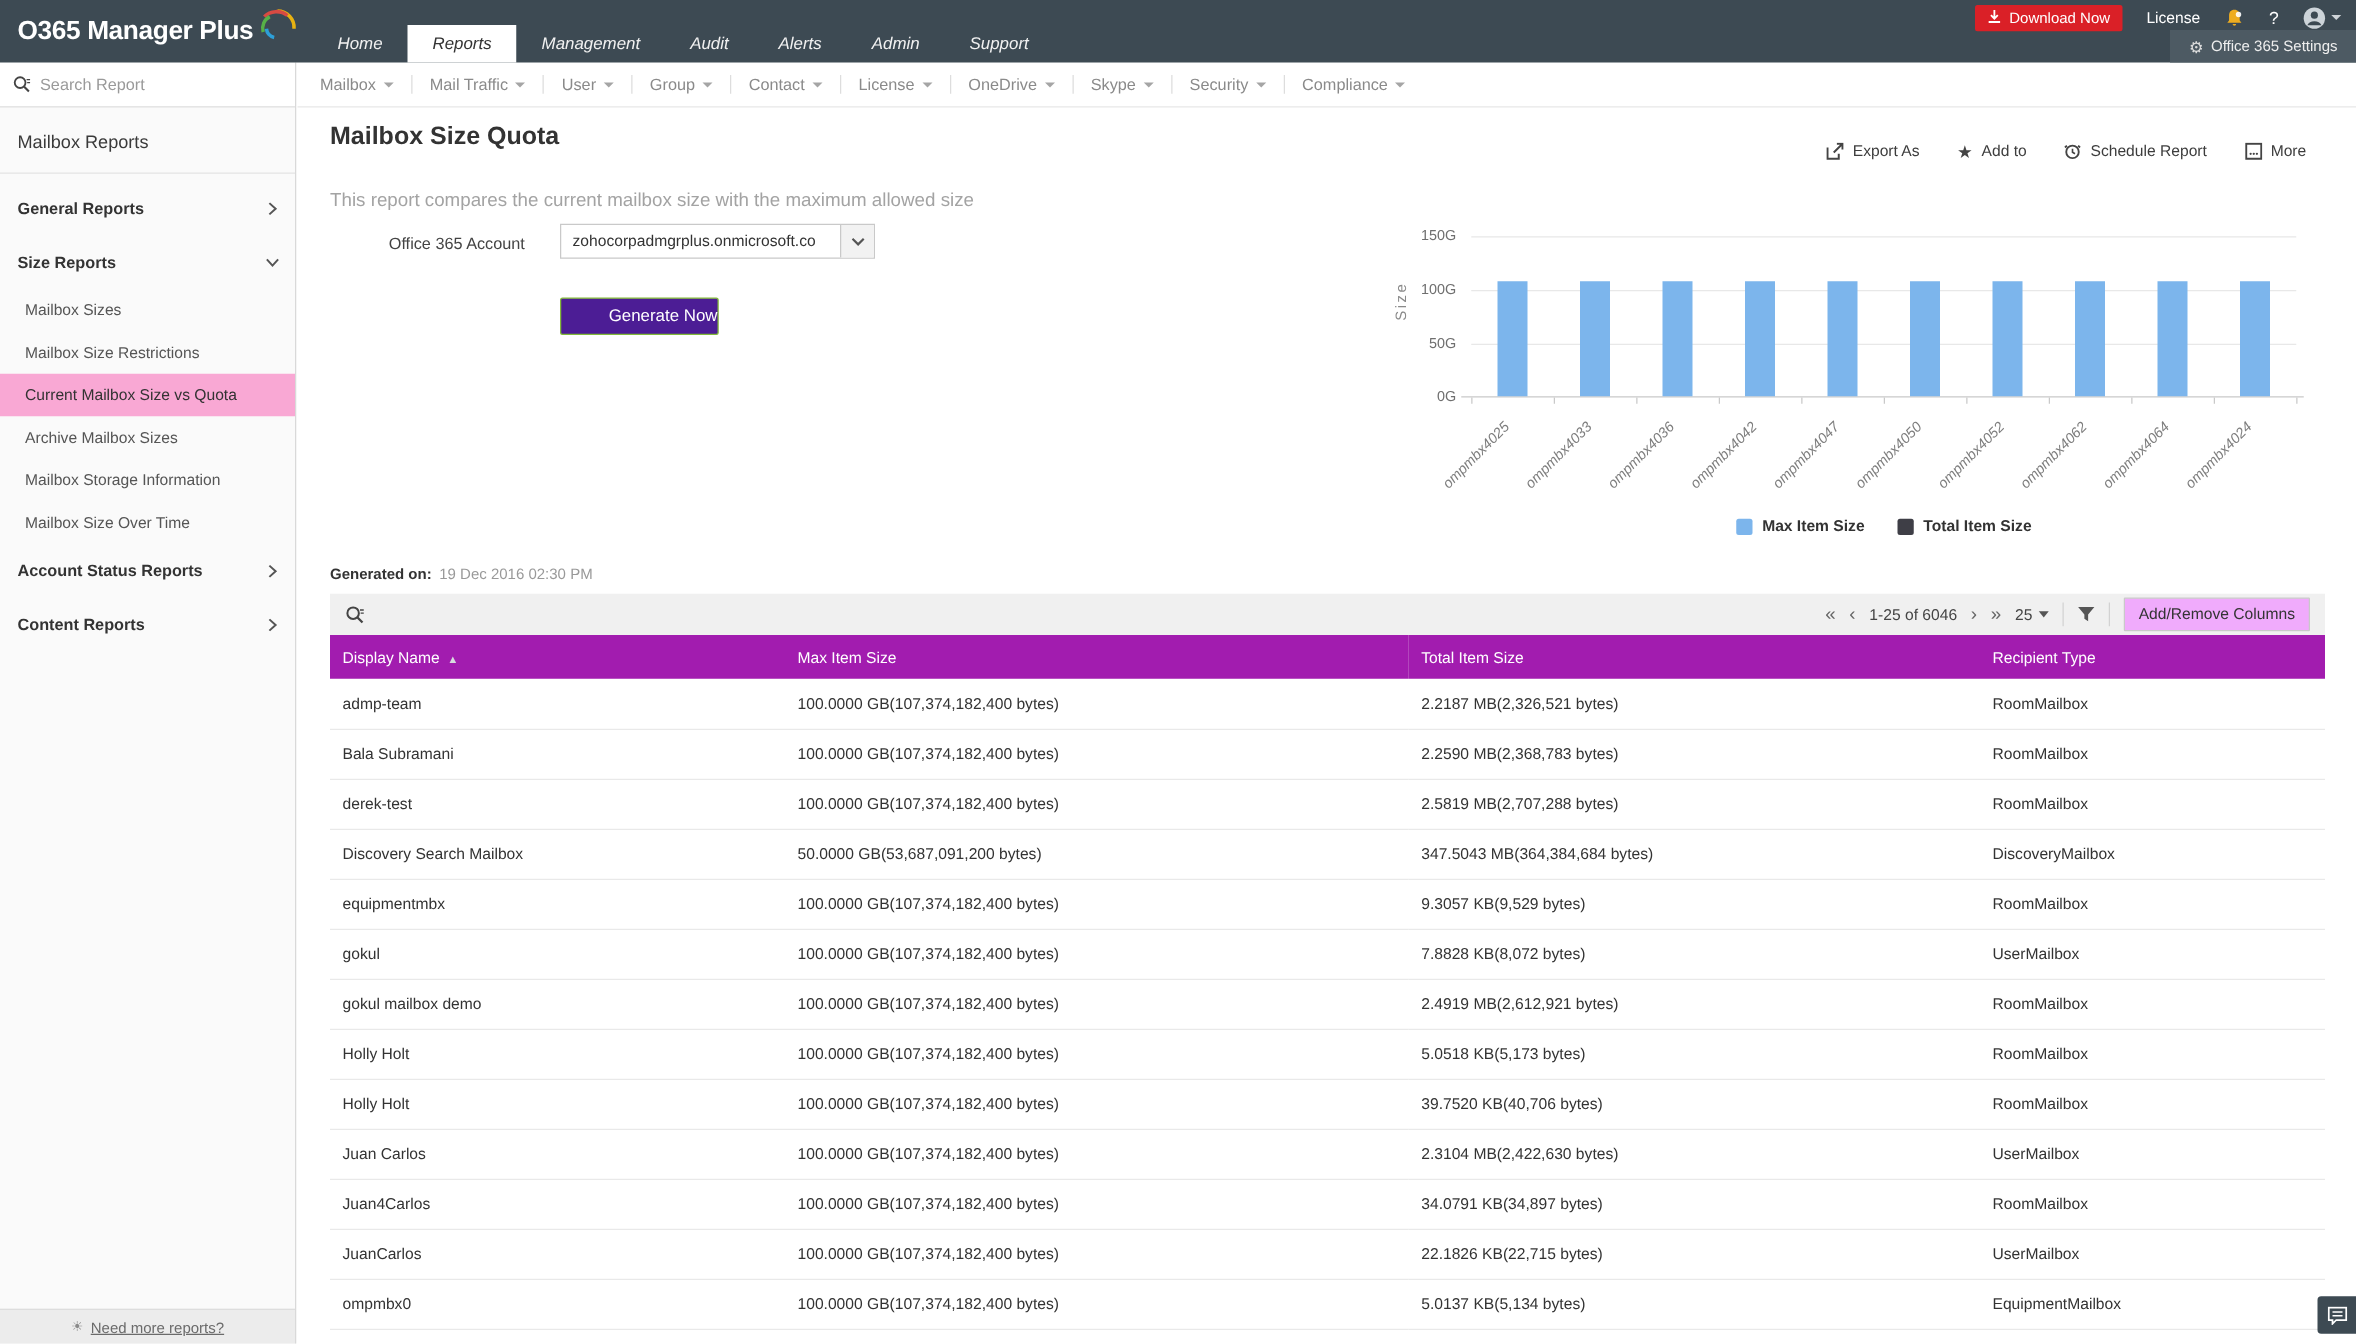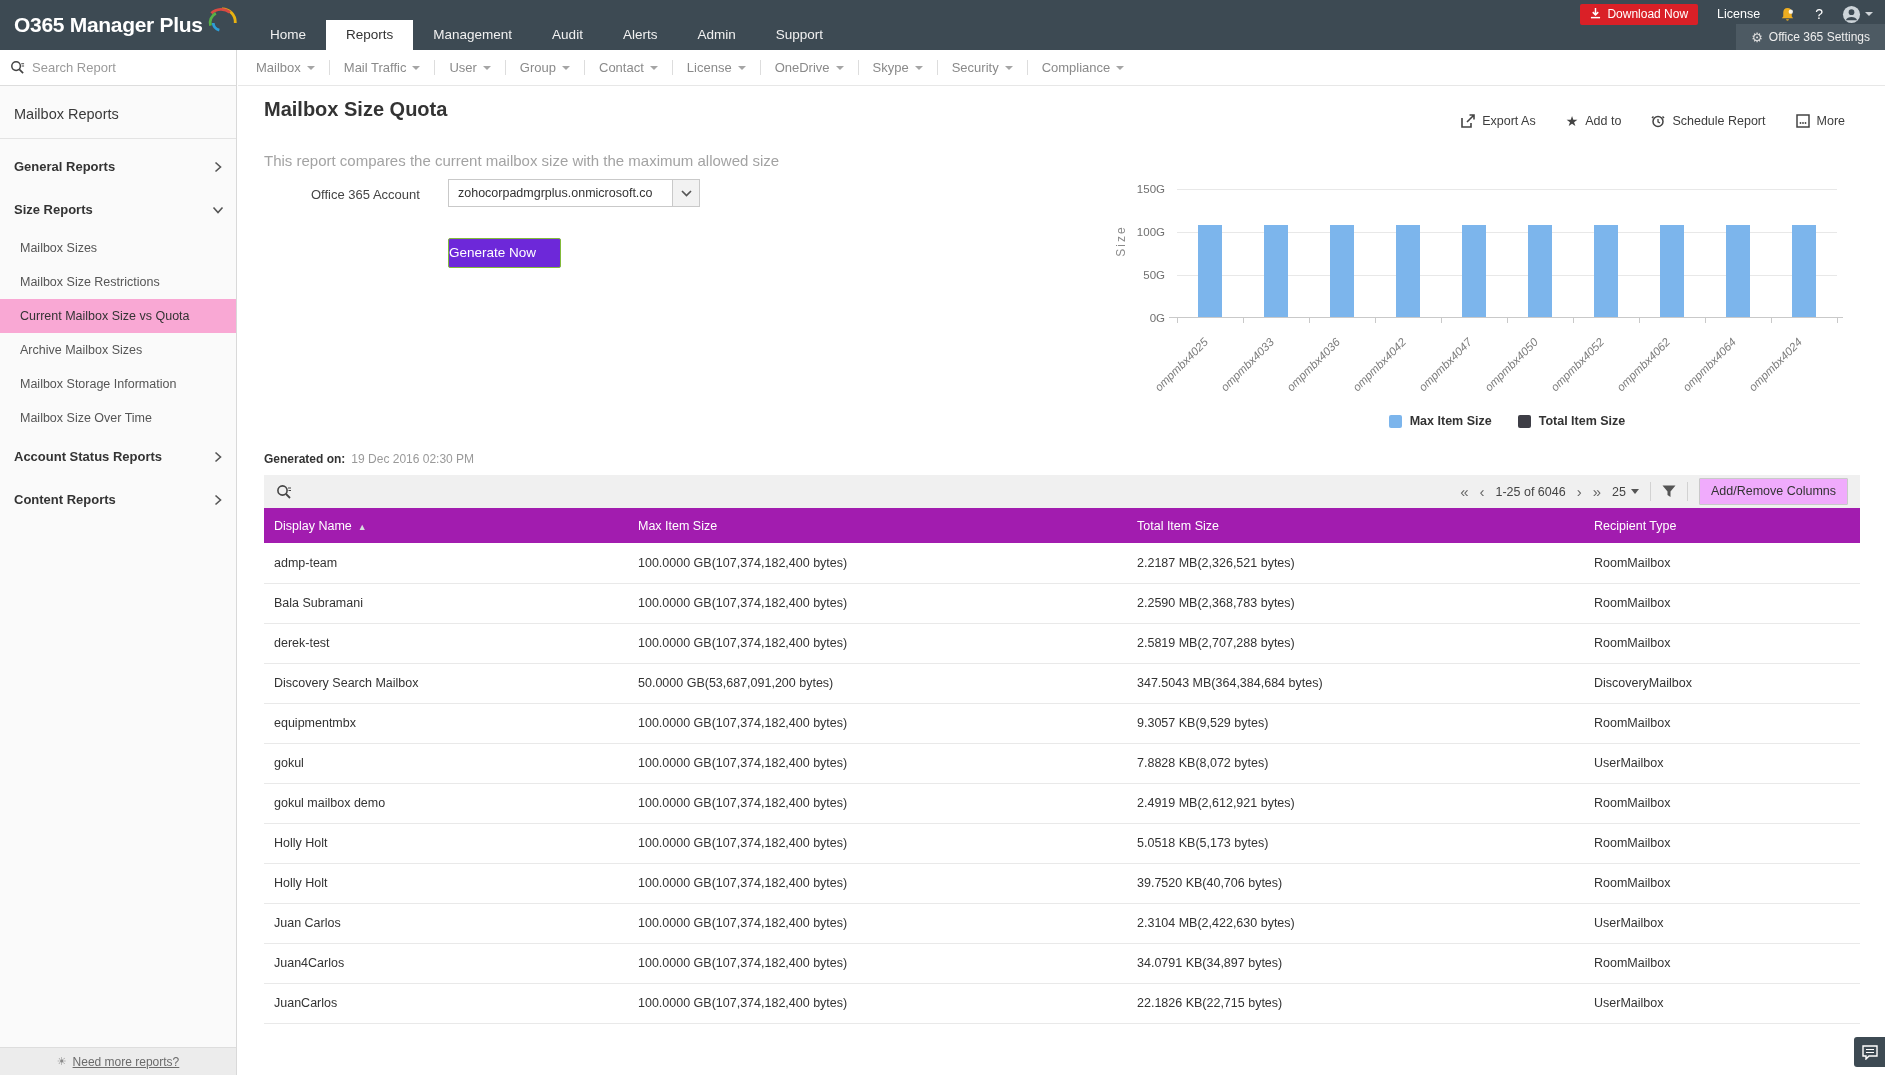--- a/index.html
+++ b/index.html
@@ -3,21 +3,21 @@
 <meta charset="utf-8">
 <style>
   * { margin:0; padding:0; box-sizing:border-box; }
   html,body { width:1885px; height:1075px; overflow:hidden; }
   body { font-family:"Liberation Sans", sans-serif; background:#fff; position:relative; color:#333; }
 
   
   .topbar { position:absolute; left:0; top:0; width:100%; height:50px; background:#3d4a53; z-index:20; }
   .logo { position:absolute; left:14px; top:10px; display:flex; align-items:center; gap:2px; color:#fff; font-size:21px; font-weight:bold; letter-spacing:-0.3px; }
   .logo .swirl { margin-left:2px; margin-top:-4px; }
-  .main-nav { position:absolute; left:250px; bottom:0; display:flex; align-items:flex-start; }
+  .main-nav { position:absolute; left:250px; bottom:0; display:flex; align-items:flex-start;font-style:italic; }
   .nav-item { height:30px; line-height:30px; padding:0 20px; color:#f1f1f1; font-size:13.5px; cursor:pointer; white-space:nowrap; }
   .nav-item.active { background:#fff; color:#333; }
   .topbar-utils { position:absolute; top:4px; right:12px; display:flex; align-items:center; gap:19px; height:20px; }
   .dl-btn { background:#da2027; color:#fff; font-size:12px; padding:3px 10px 4px; border-radius:2px; display:flex; align-items:center; gap:6px; cursor:pointer; }
   .license-lbl { color:#fff; font-size:12.5px; cursor:pointer; }
   .help-lbl { color:#fff; font-size:14px; cursor:pointer; }
   .avatar-wrap { display:flex; align-items:center; gap:4px; cursor:pointer; }
   .caret-down { width:0; height:0; border-left:4px solid transparent; border-right:4px solid transparent; border-top:4px solid #cfd4d8; display:inline-block; }
   .o365-settings { position:absolute; right:0; bottom:0; height:26px; background:#4d5a63; color:#eee; font-size:12px; display:flex; align-items:center; gap:6px; padding:0 15px; cursor:pointer; }
   .gear-glyph { font-size:13px; color:#ddd; }
@@ -47,21 +47,21 @@
   .report-title { position:absolute; left:26px; top:12px; font-size:20px; color:#333; font-weight:bold; }
   .report-sub { position:absolute; left:26px; top:42px; font-size:15px; color:#a3a3a3;margin-top:24px; }
   .actions { position:absolute; top:28px; right:40px; display:flex; gap:30px; align-items:center; }
   .action { display:flex; gap:7px; align-items:center; font-size:12.5px; color:#3d3d3d; cursor:pointer; }
   .action .star-glyph { font-size:14px; color:#444; line-height:12px; }
 
   .form-label { position:absolute; left:73px; top:101px; font-size:13px; color:#444; }
   .select { position:absolute; left:210px; top:93px; width:252px; height:28px; border:1px solid #c9c9c9; background:#fff; display:flex; align-items:stretch; cursor:pointer; }
   .select-text { flex:1; padding:6px 9px 0; font-size:12.5px; color:#333; white-space:nowrap; overflow:hidden; }
   .select-caret { width:27px; border-left:1px solid #c9c9c9; background:#f2f2f2; display:flex; align-items:center; justify-content:center; }
-  .generate-btn { position:absolute; left:210px; top:152px; width:113px; height:30px; background:#6d28d9; color:#fff; font-size:13.5px; border:1px solid #82ba39; border-radius:2px; text-align:left; line-height:28px; cursor:pointer; }
+  .generate-btn { position:absolute; left:210px; top:152px; width:127px; height:30px; background:#4c1d95; color:#fff; font-size:13.5px; border:1px solid #82ba39; border-radius:2px; text-align:right; line-height:28px; cursor:pointer; }
 
   
   .chart { position:absolute; top:88px; right:36px; width:750px; height:280px; }
   .chart-ylabel { position:absolute; left:-8px; top:60px; transform:rotate(-90deg); transform-origin:center; font-size:12px; color:#8a8a8a; letter-spacing:2px; width:60px; text-align:center; }
   .ytick { position:absolute; left:0; width:66px; text-align:right; font-size:11.5px; color:#6f6f6f; }
   .plot { position:absolute; left:78px; top:15px; width:660px; height:129px; }
   .gridline { position:absolute; left:0; right:0; height:1px; background:#e8e8e8; }
   .xaxis-line { position:absolute; left:-8px; right:-6px; bottom:0; height:1px; background:#c9c9c9; }
   .bar { position:absolute; bottom:1px; width:24px; background:#7cb5ec; cursor:pointer; }
   .xtick { position:absolute; width:1px; height:5px; background:#c9c9c9; }
@@ -483,20 +483,26 @@
           <td>100.0000 GB(107,374,182,400 bytes)</td>
           <td>34.0791 KB(34,897 bytes)</td>
           <td>RoomMailbox</td>
         </tr>
         <tr>
           <td>JuanCarlos</td>
           <td>100.0000 GB(107,374,182,400 bytes)</td>
           <td>22.1826 KB(22,715 bytes)</td>
           <td>UserMailbox</td>
         </tr>
+        <tr>
+          <td>ompmbx0</td>
+          <td>100.0000 GB(107,374,182,400 bytes)</td>
+          <td>5.0137 KB(5,134 bytes)</td>
+          <td>EquipmentMailbox</td>
+        </tr>
       </tbody>
   </table>
 </div>
 
 <div class="chat-fab">
   <span>
     <svg width="16" height="15" viewBox="0 0 16 15">
         <path d="M1 1 h14 v10 h-8 l-3 3 v-3 h-3 z" stroke="#fff" stroke-width="1.4" fill="none"></path>
         <path d="M4 4.5 h8 M4 7.5 h8" stroke="#fff" stroke-width="1.2"></path>
       </svg>

